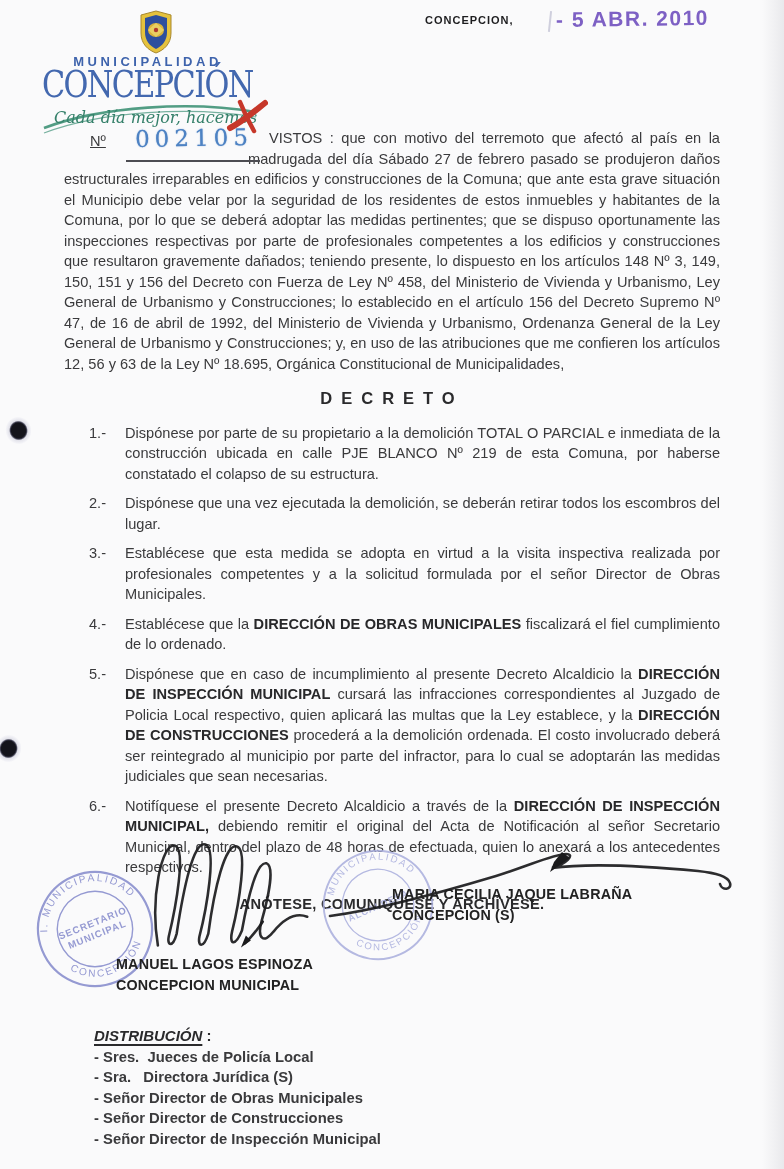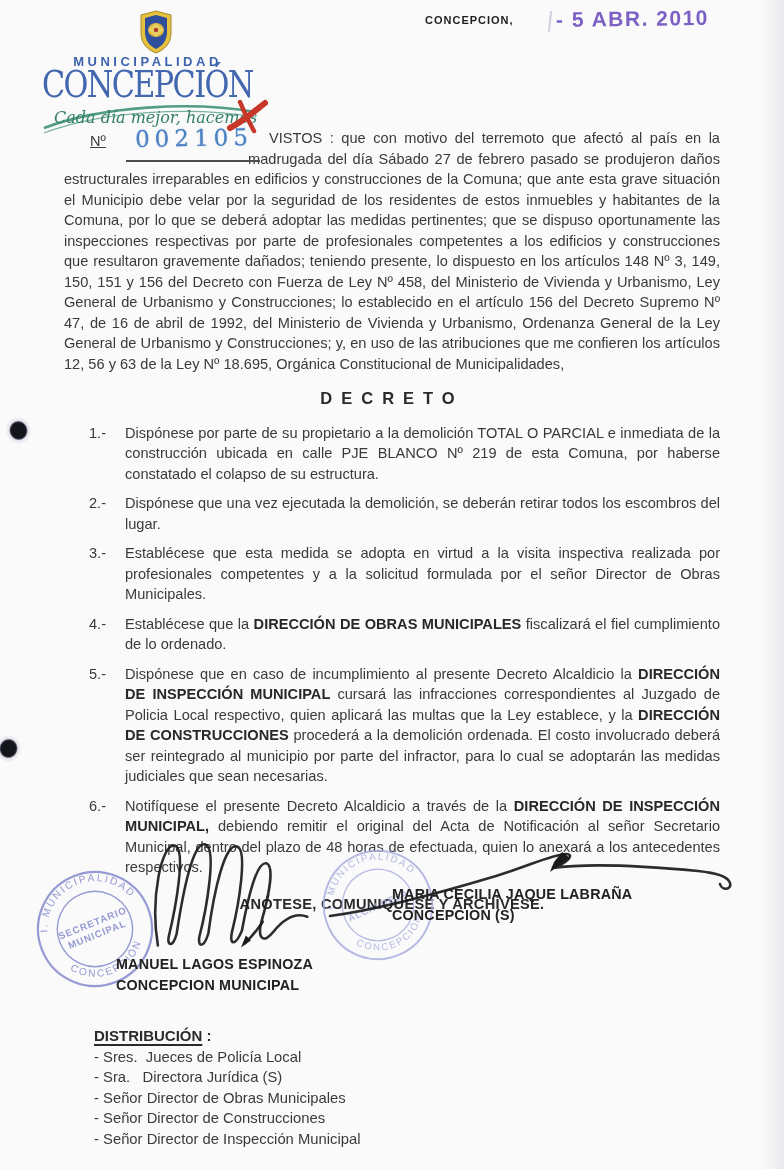--- a/index.html
+++ b/index.html
@@ -70,22 +70,22 @@
   .sig-right{left:326px; top:842px; width:420px; height:82px;}
 
   .name-block{position:absolute; text-align:left; font-weight:bold; font-size:14.3px; color:#222; letter-spacing:.2px;}
   .name-right{left:392px; top:886px; width:280px;}
   .name-left{left:116px; top:956px; width:210px;}
   .name-block .title{margin-top:5px;}
 
   
   .dist{position:absolute; left:94px; top:1026px; font-size:14.8px; line-height:20.5px;}
   .dist-title{font-weight:bold; font-size:15px; color:#2a2a2c;}
-  .dist-title .u{text-decoration:underline; text-underline-offset:3px; text-decoration-thickness:1.5px;}
-  .dist-item{white-space:pre; color:#3a3a3c;}
+  .dist-title .u{text-decoration:underline; text-underline-offset:3px; text-decoration-thickness:1.5px;font-style:italic;}
+  .dist-item{white-space:pre; color:#3a3a3c;font-weight:bold;}
 </style>
 </head>
 <body>
 
 <div class="page">
   <div class="edge-shade"></div>
 
   <div class="punch punch1"></div>
   <div class="punch punch2"></div>
 

